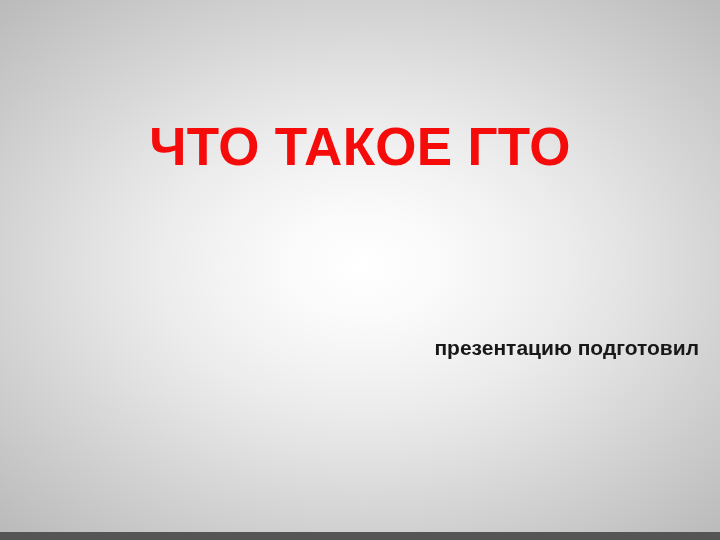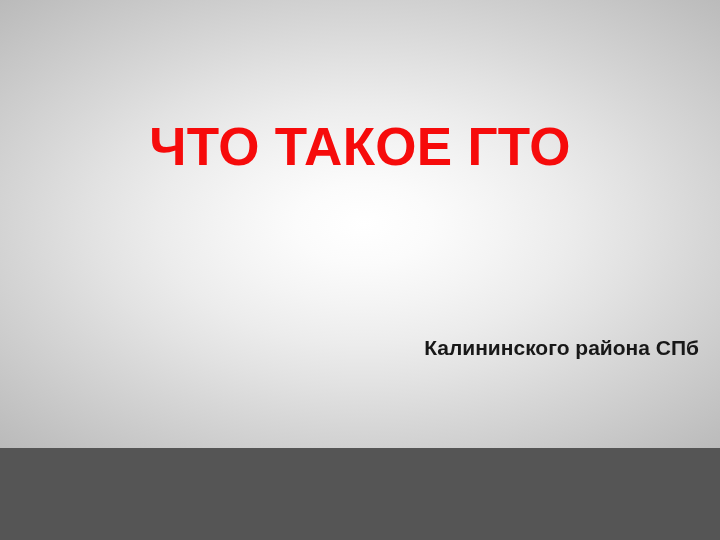--- a/index.html
+++ b/index.html
@@ -4,21 +4,21 @@
 <style>
   html, body {
     margin: 0;
     padding: 0;
     background: #555;
   }
 
   .slide {
     position: relative;
     width: 720px;
-    height: 448px;
+    height: 532px;
     overflow: hidden;
     font-family: "Liberation Sans", sans-serif;
     
     background-color: #a2a2a2;
     background-image:
       radial-gradient(ellipse 118% 112% at 50.5% 50%,
         #ffffff 0%,
         #fbfbfb 8%,
         #f4f4f4 16%,
         #ececec 24%,
@@ -74,16 +74,16 @@
 </head>
 <body>
 
 <div class="slide">
 
   <div class="title-box">
     <h1 class="slide-title">ЧТО ТАКОЕ ГТО</h1>
   </div>
 
   <div class="subtitle-box">
-    <span class="subtitle-line">Калининского района СПб</span>
+    <span class="subtitle-line">презентацию подготовил</span>
   </div>
 
 </div>
 
 </body></html>

